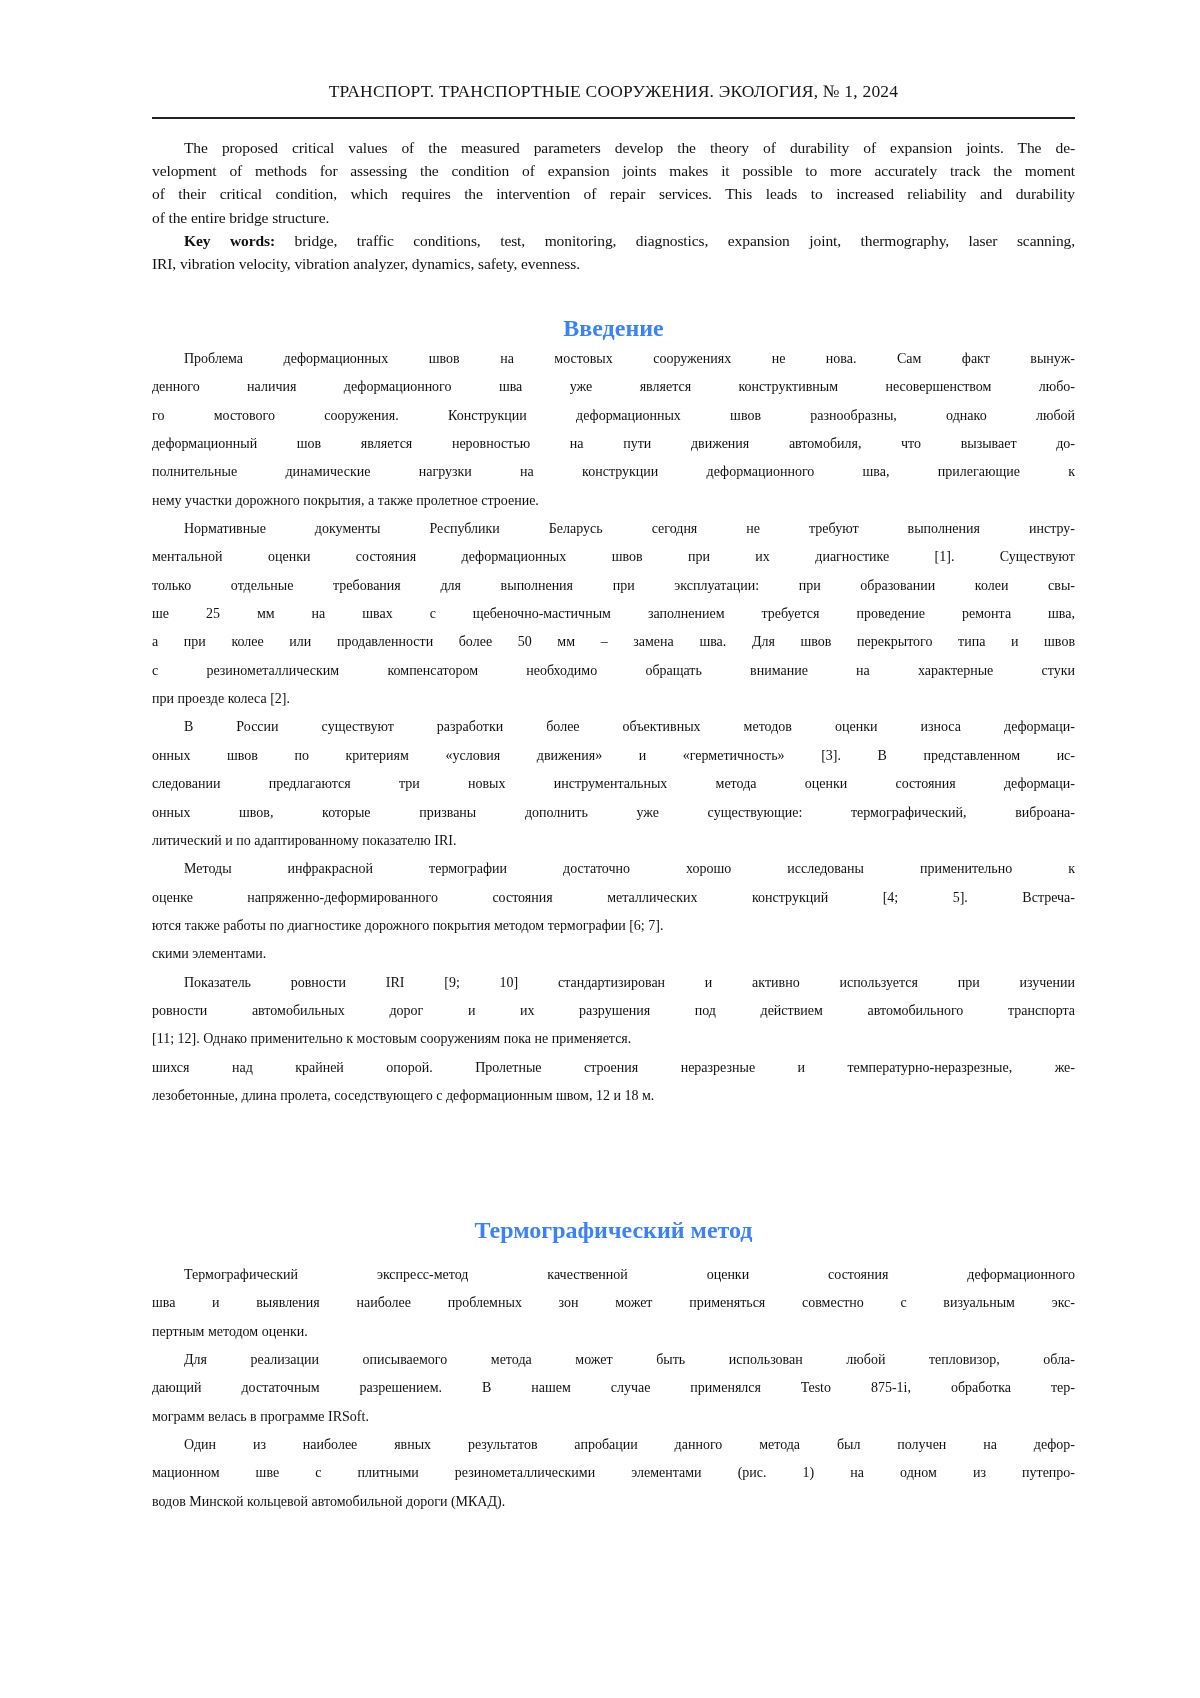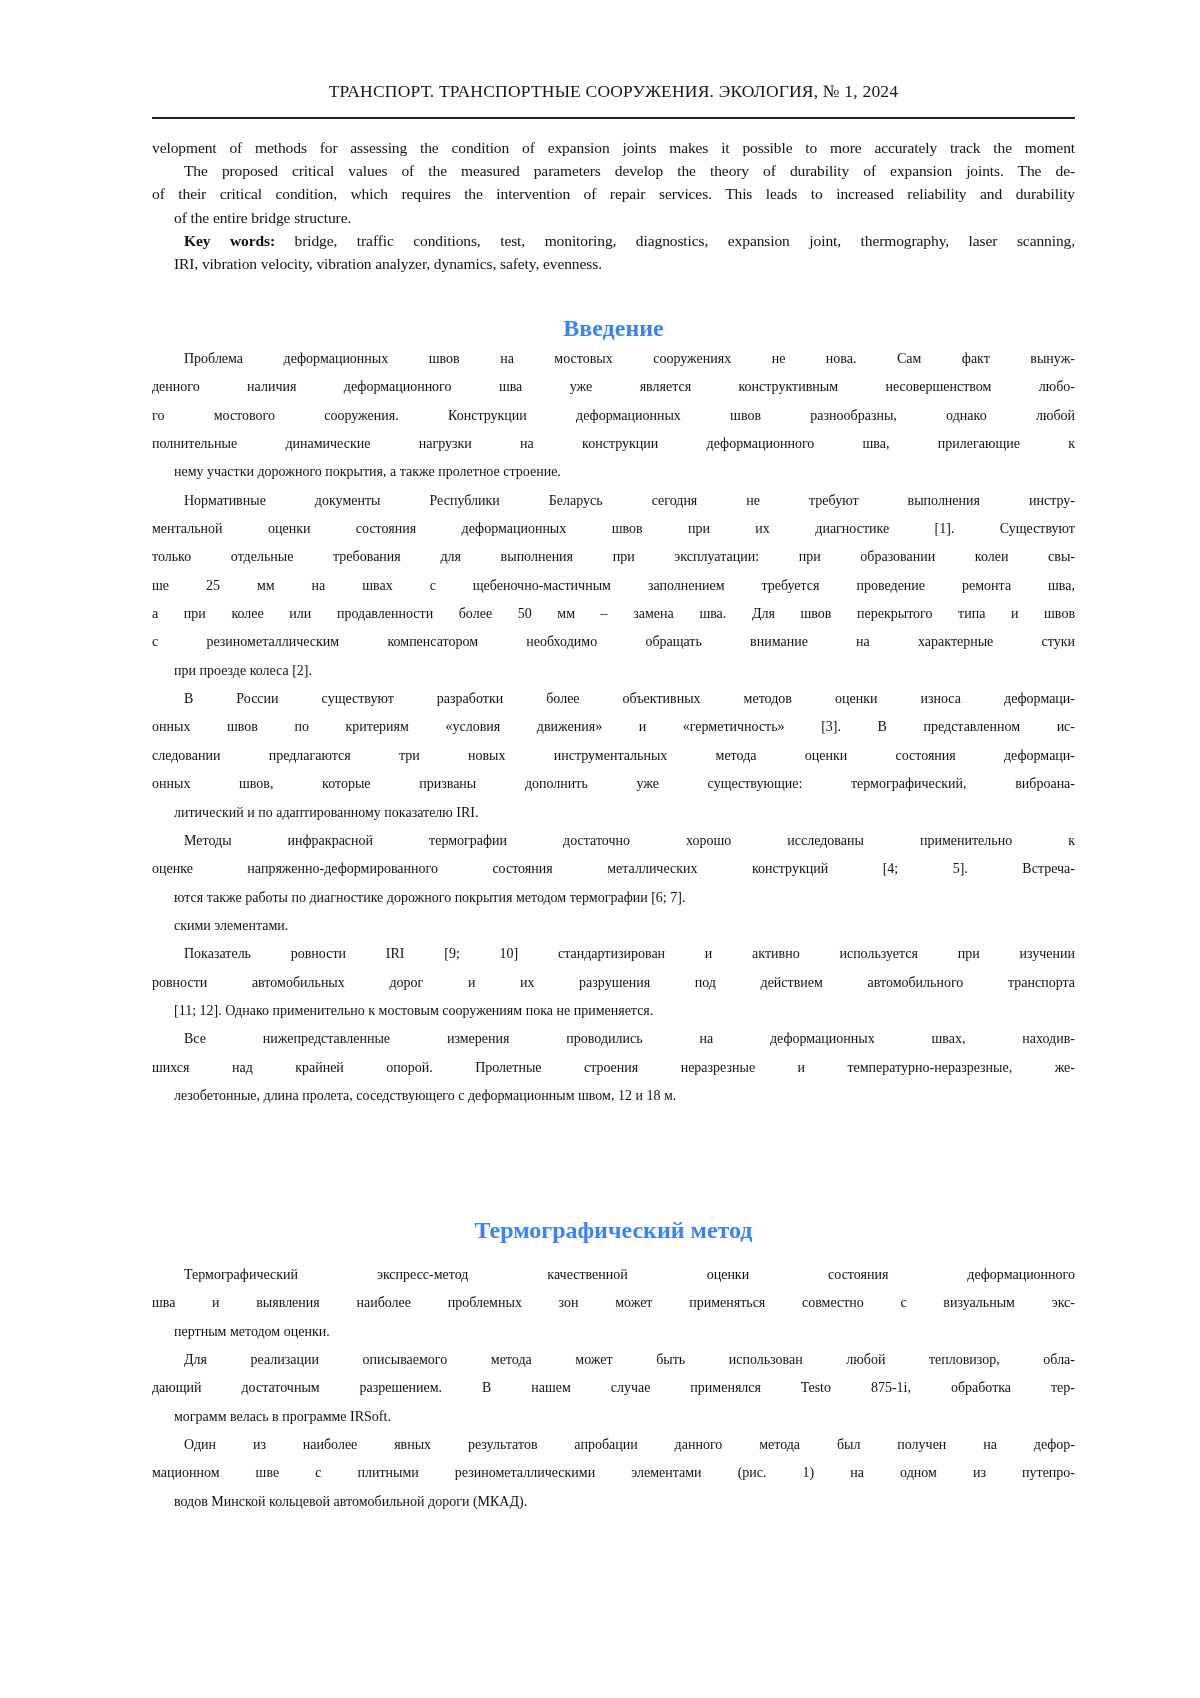--- a/index.html
+++ b/index.html
@@ -53,54 +53,55 @@
     line-height: 28px;
     color: #3b82f6;
   }
   .h1 { top: 314px; }
   .h2 { top: 1216px; }
   .line {
     text-align: justify;
     text-align-last: justify;
   }
   .line.first { text-indent: 32px; }
-  .line.last { text-align-last: left; margin-left: 22px; }
+  .line.last { text-align-last: left; }
   .kw-label { font-weight: bold; }
   .page-number {
     position: absolute; top: 1590px; right: 0;
     font-size: 17px;
     color: #161616;
   }
 </style>
 </head>
 <body>
 
 <div class="page">
   <div class="column">
 
     <div class="journal-header">ТРАНСПОРТ. ТРАНСПОРТНЫЕ СООРУЖЕНИЯ. ЭКОЛОГИЯ, № 1, 2024</div>
 
     <div class="rule"></div>
 
     <div class="abstract">
+      <div class="line first">The proposed critical values of the measured parameters develop the theory of durability of expansion joints. The de-</div>
       <div class="line">velopment of methods for assessing the condition of expansion joints makes it possible to more accurately track the moment</div>
-      <div class="line first">The proposed critical values of the measured parameters develop the theory of durability of expansion joints. The de-</div>
       <div class="line">of their critical condition, which requires the intervention of repair services. This leads to increased reliability and durability</div>
       <div class="line last">of the entire bridge structure.</div>
       <div class="line first"><span class="kw-label">Key words:</span><span> bridge, traffic conditions, test, monitoring, diagnostics, expansion joint, thermography, laser scanning,</span></div>
       <div class="line last">IRI, vibration velocity, vibration analyzer, dynamics, safety, evenness.</div>
     </div>
 
     <div class="heading h1">Введение</div>
 
     <div class="body-text sec1">
         <div class="paragraph">
           <div class="line first">Проблема деформационных швов на мостовых сооружениях не нова. Сам факт вынуж-</div>
           <div class="line">денного наличия деформационного шва уже является конструктивным несовершенством любо-</div>
           <div class="line">го мостового сооружения. Конструкции деформационных швов разнообразны, однако любой</div>
+          <div class="line">деформационный шов является неровностью на пути движения автомобиля, что вызывает до-</div>
           <div class="line">полнительные динамические нагрузки на конструкции деформационного шва, прилегающие к</div>
           <div class="line last">нему участки дорожного покрытия, а также пролетное строение.</div>
         </div>
         <div class="paragraph">
           <div class="line first">Нормативные документы Республики Беларусь сегодня не требуют выполнения инстру-</div>
           <div class="line">ментальной оценки состояния деформационных швов при их диагностике [1]. Существуют</div>
           <div class="line">только отдельные требования для выполнения при эксплуатации: при образовании колеи свы-</div>
           <div class="line">ше 25 мм на швах с щебеночно-мастичным заполнением требуется проведение ремонта шва,</div>
           <div class="line">а при колее или продавленности более 50 мм – замена шва. Для швов перекрытого типа и швов</div>
           <div class="line">с резинометаллическим компенсатором необходимо обращать внимание на характерные стуки</div>
@@ -120,21 +121,20 @@
         </div>
         <div class="paragraph">
           <div class="line last">скими элементами.</div>
         </div>
         <div class="paragraph">
           <div class="line first">Показатель ровности IRI [9; 10] стандартизирован и активно используется при изучении</div>
           <div class="line">ровности автомобильных дорог и их разрушения под действием автомобильного транспорта</div>
           <div class="line last">[11; 12]. Однако применительно к мостовым сооружениям пока не применяется.</div>
         </div>
         <div class="paragraph">
-          <div class="line first">Все нижепредставленные измерения проводились на деформационных швах, находив-</div>
           <div class="line">шихся над крайней опорой. Пролетные строения неразрезные и температурно-неразрезные, же-</div>
           <div class="line last">лезобетонные, длина пролета, соседствующего с деформационным швом, 12 и 18 м.</div>
         </div>
       </div>
 
     <div class="heading h2">Термографический метод</div>
 
     <div class="body-text sec2">
         <div class="paragraph">
           <div class="line first">Термографический экспресс-метод качественной оценки состояния деформационного</div>

